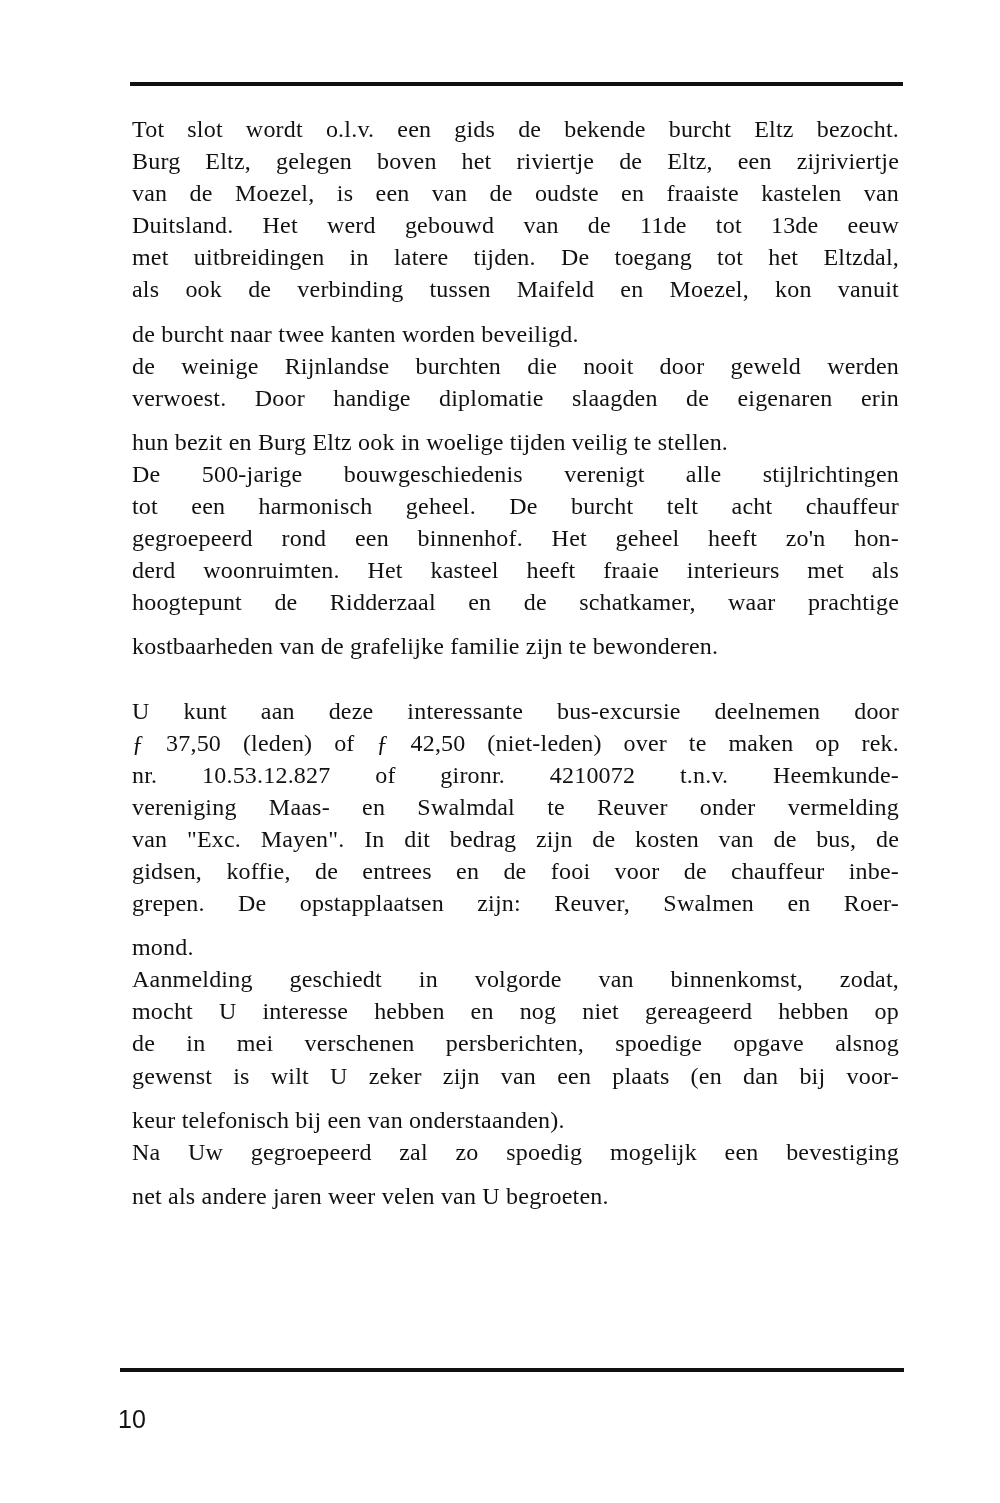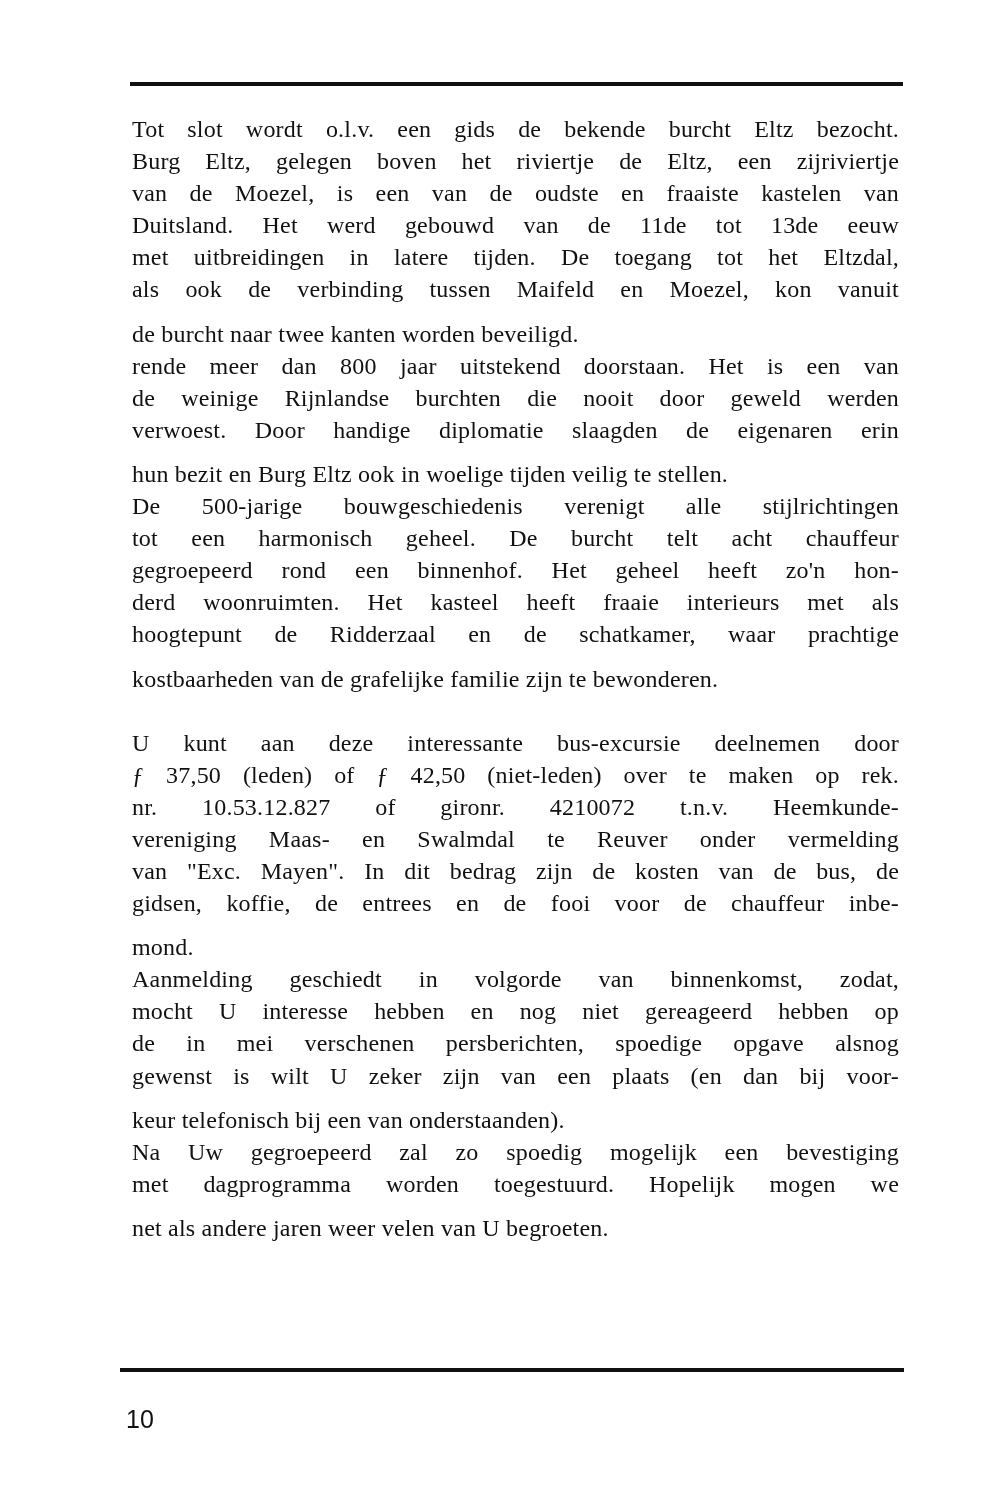--- a/index.html
+++ b/index.html
@@ -44,21 +44,21 @@
     }
     .line.last {
       text-align-last: left;
       margin-top: 12px;
     }
     .para-gap {
       height: 32px;
     }
     .page-number {
       position: absolute;
-      left: 126px;
+      left: 118px;
       top: 1405px;
       font-size: 25px;
       color: #111111;
     }
     .paragraph { display: block; }
   </style>
 </head>
 <body>
 
 <div class="rule top"></div>
@@ -67,21 +67,20 @@
   <div class="paragraph">
     <span class="line">Tot slot wordt o.l.v. een gids de bekende burcht Eltz bezocht.</span>
     <span class="line">Burg Eltz, gelegen boven het riviertje de Eltz, een zijriviertje</span>
     <span class="line">van de Moezel, is een van de oudste en fraaiste kastelen van</span>
     <span class="line">Duitsland. Het werd gebouwd van de 11de tot 13de eeuw</span>
     <span class="line">met uitbreidingen in latere tijden. De toegang tot het Eltzdal,</span>
     <span class="line">als ook de verbinding tussen Maifeld en Moezel, kon vanuit</span>
     <span class="line last">de burcht naar twee kanten worden beveiligd.</span>
   </div>
   <div class="paragraph">
-    <span class="line">rende meer dan 800 jaar uitstekend doorstaan. Het is een van</span>
     <span class="line">de weinige Rijnlandse burchten die nooit door geweld werden</span>
     <span class="line">verwoest. Door handige diplomatie slaagden de eigenaren erin</span>
     <span class="line last">hun bezit en Burg Eltz ook in woelige tijden veilig te stellen.</span>
   </div>
   <div class="paragraph">
     <span class="line">De 500-jarige bouwgeschiedenis verenigt alle stijlrichtingen</span>
     <span class="line">tot een harmonisch geheel. De burcht telt acht chauffeur</span>
     <span class="line">gegroepeerd rond een binnenhof. Het geheel heeft zo'n hon-</span>
     <span class="line">derd woonruimten. Het kasteel heeft fraaie interieurs met als</span>
     <span class="line">hoogtepunt de Ridderzaal en de schatkamer, waar prachtige</span>
@@ -90,31 +89,31 @@
 
   <div class="para-gap"></div>
 
   <div class="paragraph">
     <span class="line">U kunt aan deze interessante bus-excursie deelnemen door</span>
     <span class="line">ƒ 37,50 (leden) of ƒ 42,50 (niet-leden) over te maken op rek.</span>
     <span class="line">nr. 10.53.12.827 of gironr. 4210072 t.n.v. Heemkunde-</span>
     <span class="line">vereniging Maas- en Swalmdal te Reuver onder vermelding</span>
     <span class="line">van "Exc. Mayen". In dit bedrag zijn de kosten van de bus, de</span>
     <span class="line">gidsen, koffie, de entrees en de fooi voor de chauffeur inbe-</span>
+    <span class="line">grepen. De opstapplaatsen zijn: Reuver, Swalmen en Roer-</span>
     <span class="line last">mond.</span>
   </div>
   <div class="paragraph">
     <span class="line">Aanmelding geschiedt in volgorde van binnenkomst, zodat,</span>
     <span class="line">mocht U interesse hebben en nog niet gereageerd hebben op</span>
     <span class="line">de in mei verschenen persberichten, spoedige opgave alsnog</span>
     <span class="line">gewenst is wilt U zeker zijn van een plaats (en dan bij voor-</span>
     <span class="line last">keur telefonisch bij een van onderstaanden).</span>
   </div>
   <div class="paragraph">
     <span class="line">Na Uw gegroepeerd zal zo spoedig mogelijk een bevestiging</span>
-    <span class="line">met dagprogramma worden toegestuurd. Hopelijk mogen we</span>
     <span class="line last">net als andere jaren weer velen van U begroeten.</span>
   </div>
 </div>
 
 <div class="rule bottom"></div>
 
 <div class="page-number">10</div>
 
 </body></html>

